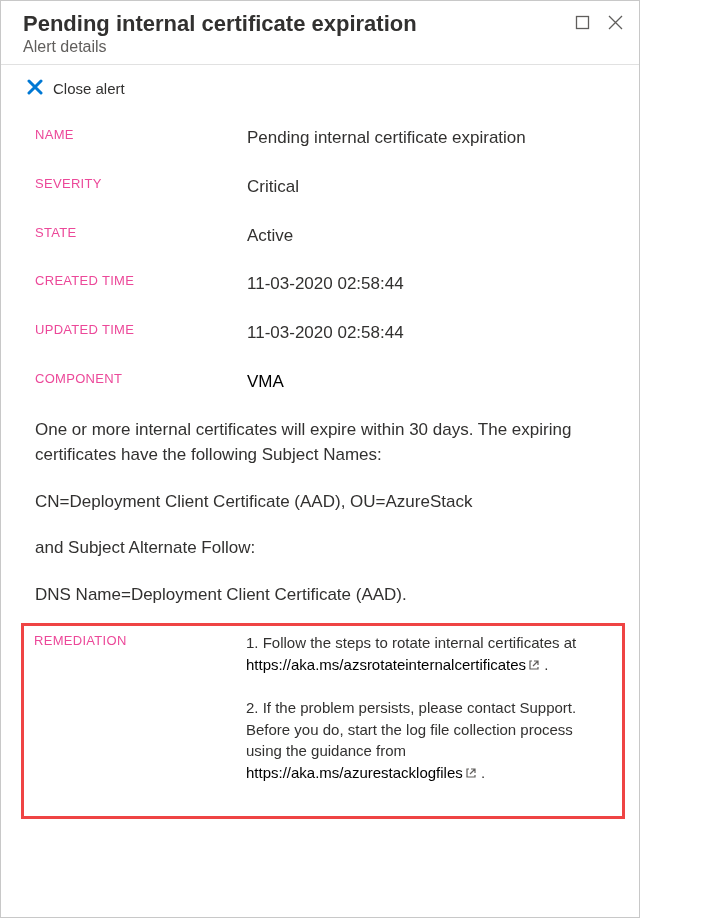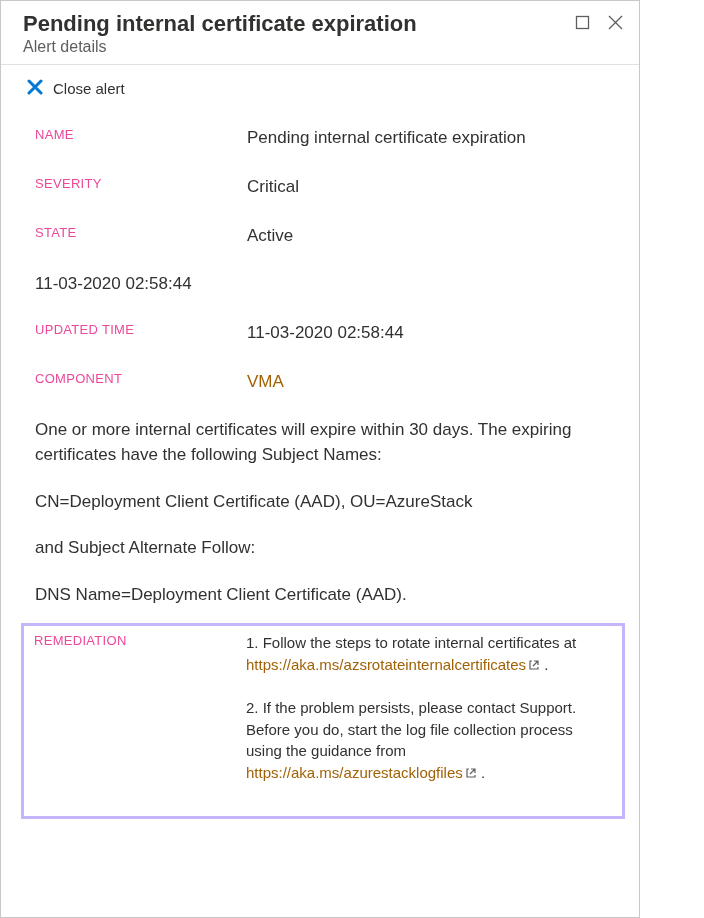--- a/index.html
+++ b/index.html
@@ -76,25 +76,25 @@
     color: #ec4899;
     padding-top: 1px;
   }
   .value {
     flex: 1;
     font-size: 17px;
     line-height: 1.45;
     color: #323130;
     word-wrap: break-word;
   }
-  a.link { color: #a16207; text-decoration: none; cursor: pointer; }
+  a.link { color: #000000; text-decoration: none; cursor: pointer; }
   .desc-block p { margin: 0 0 22px 0; }
   .desc-block p:last-child { margin-bottom: 0; }
   .remediation-box {
-    border: 3px solid #c4b5fd;
+    border: 3px solid #ef4444;
     padding: 6px 10px 18px 10px;
     margin: 4px -14px 0 -14px;
   }
   .remediation-box .row { padding-top: 0; }
   .ext-icon {
     display: inline-block;
     margin-left: 2px;
     vertical-align: -1px;
   }
   .rem-block { font-size: 15px; line-height: 1.45; }
@@ -147,20 +147,21 @@
       <div class="label">SEVERITY</div>
       <div class="value">Critical</div>
     </div>
 
     <div class="row">
       <div class="label">STATE</div>
       <div class="value">Active</div>
     </div>
 
     <div class="row">
+      <div class="label">CREATED TIME</div>
       <div class="value">11-03-2020 02:58:44</div>
     </div>
 
     <div class="row">
       <div class="label">UPDATED TIME</div>
       <div class="value">11-03-2020 02:58:44</div>
     </div>
 
     <div class="row">
       <div class="label">COMPONENT</div>

